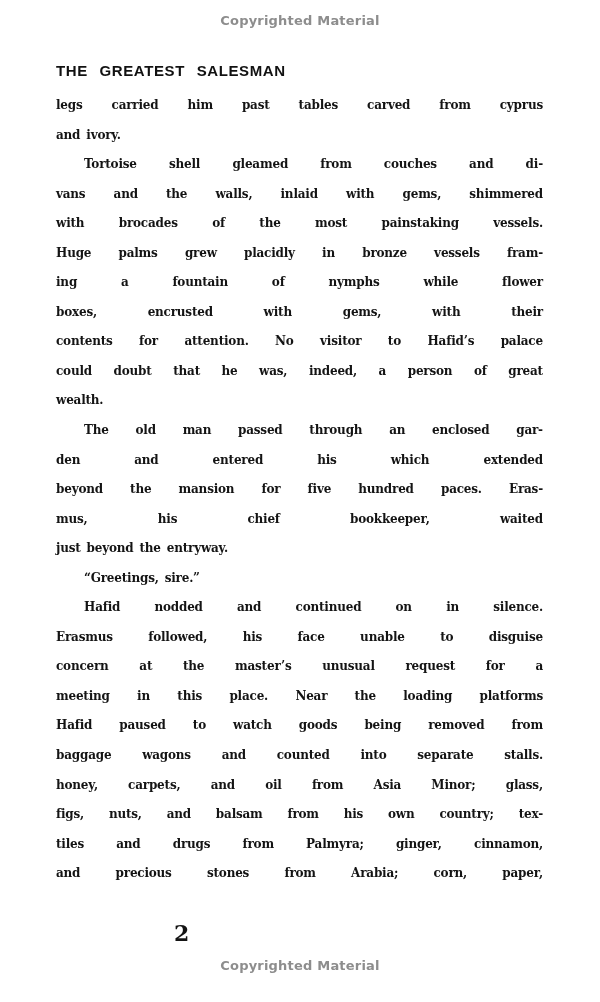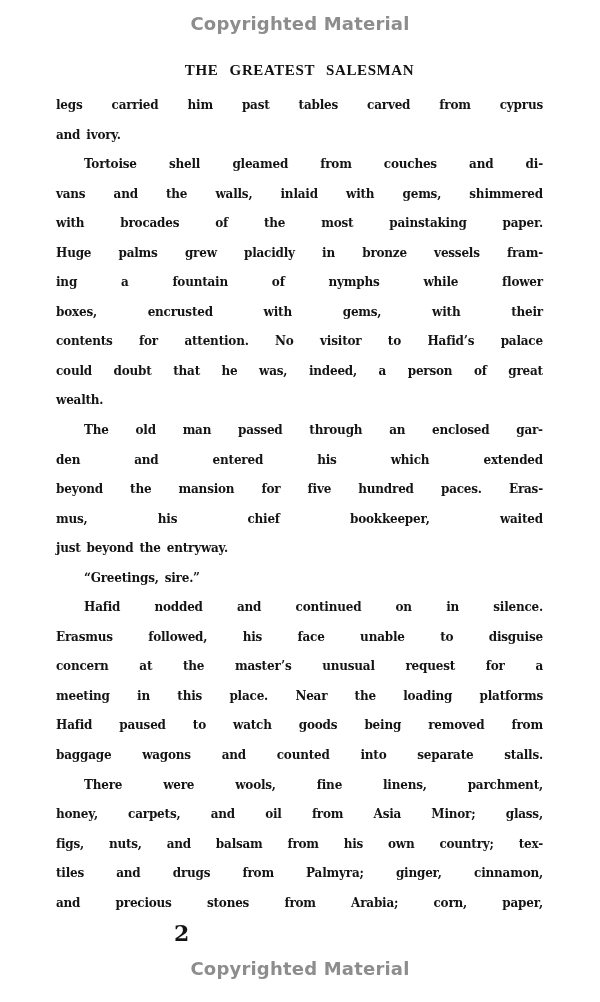--- a/index.html
+++ b/index.html
@@ -11,33 +11,33 @@
     overflow: hidden;
     font-family: "DejaVu Serif", serif;
   }
   .copyright {
     position: absolute;
     left: 0;
     width: 600px;
     text-align: center;
     font-family: "DejaVu Sans", "Liberation Sans", sans-serif;
     font-weight: bold;
-    font-size: 18px;
+    font-size: 13px;
     color: #8d8d8d;
     letter-spacing: 0.2px;
   }
   .copyright.top { top: 13px; }
   .copyright.bottom { top: 958px; }
   .running-head {
     position: absolute;
     top: 62px;
     left: 56px;
     width: 487px;
-    text-align: center;
-    font-family: Liberation Serif, serif;
+    text-align: left;
+    font-family: Liberation Sans, sans-serif;
     font-weight: bold;
     font-size: 15px;
     letter-spacing: 0.6px;
     word-spacing: 7px;
     color: #111111;
   }
   .body-text {
     position: absolute;
     top: 91px;
     left: 56px;
@@ -112,21 +112,21 @@
         <span>gems,</span>
         <span>shimmered</span>
       </div>
       <div class="line just">
         <span>with</span>
         <span>brocades</span>
         <span>of</span>
         <span>the</span>
         <span>most</span>
         <span>painstaking</span>
-        <span>paper.</span>
+        <span>vessels.</span>
       </div>
       <div class="line just">
         <span>Huge</span>
         <span>palms</span>
         <span>grew</span>
         <span>placidly</span>
         <span>in</span>
         <span>bronze</span>
         <span>vessels</span>
         <span>fram-</span>
@@ -266,28 +266,20 @@
         <span>baggage</span>
         <span>wagons</span>
         <span>and</span>
         <span>counted</span>
         <span>into</span>
         <span>separate</span>
         <span>stalls.</span>
       </div>
     </div>
     <div>
-      <div class="line just indent">
-        <span>There</span>
-        <span>were</span>
-        <span>wools,</span>
-        <span>fine</span>
-        <span>linens,</span>
-        <span>parchment,</span>
-      </div>
       <div class="line just">
         <span>honey,</span>
         <span>carpets,</span>
         <span>and</span>
         <span>oil</span>
         <span>from</span>
         <span>Asia</span>
         <span>Minor;</span>
         <span>glass,</span>
       </div>

